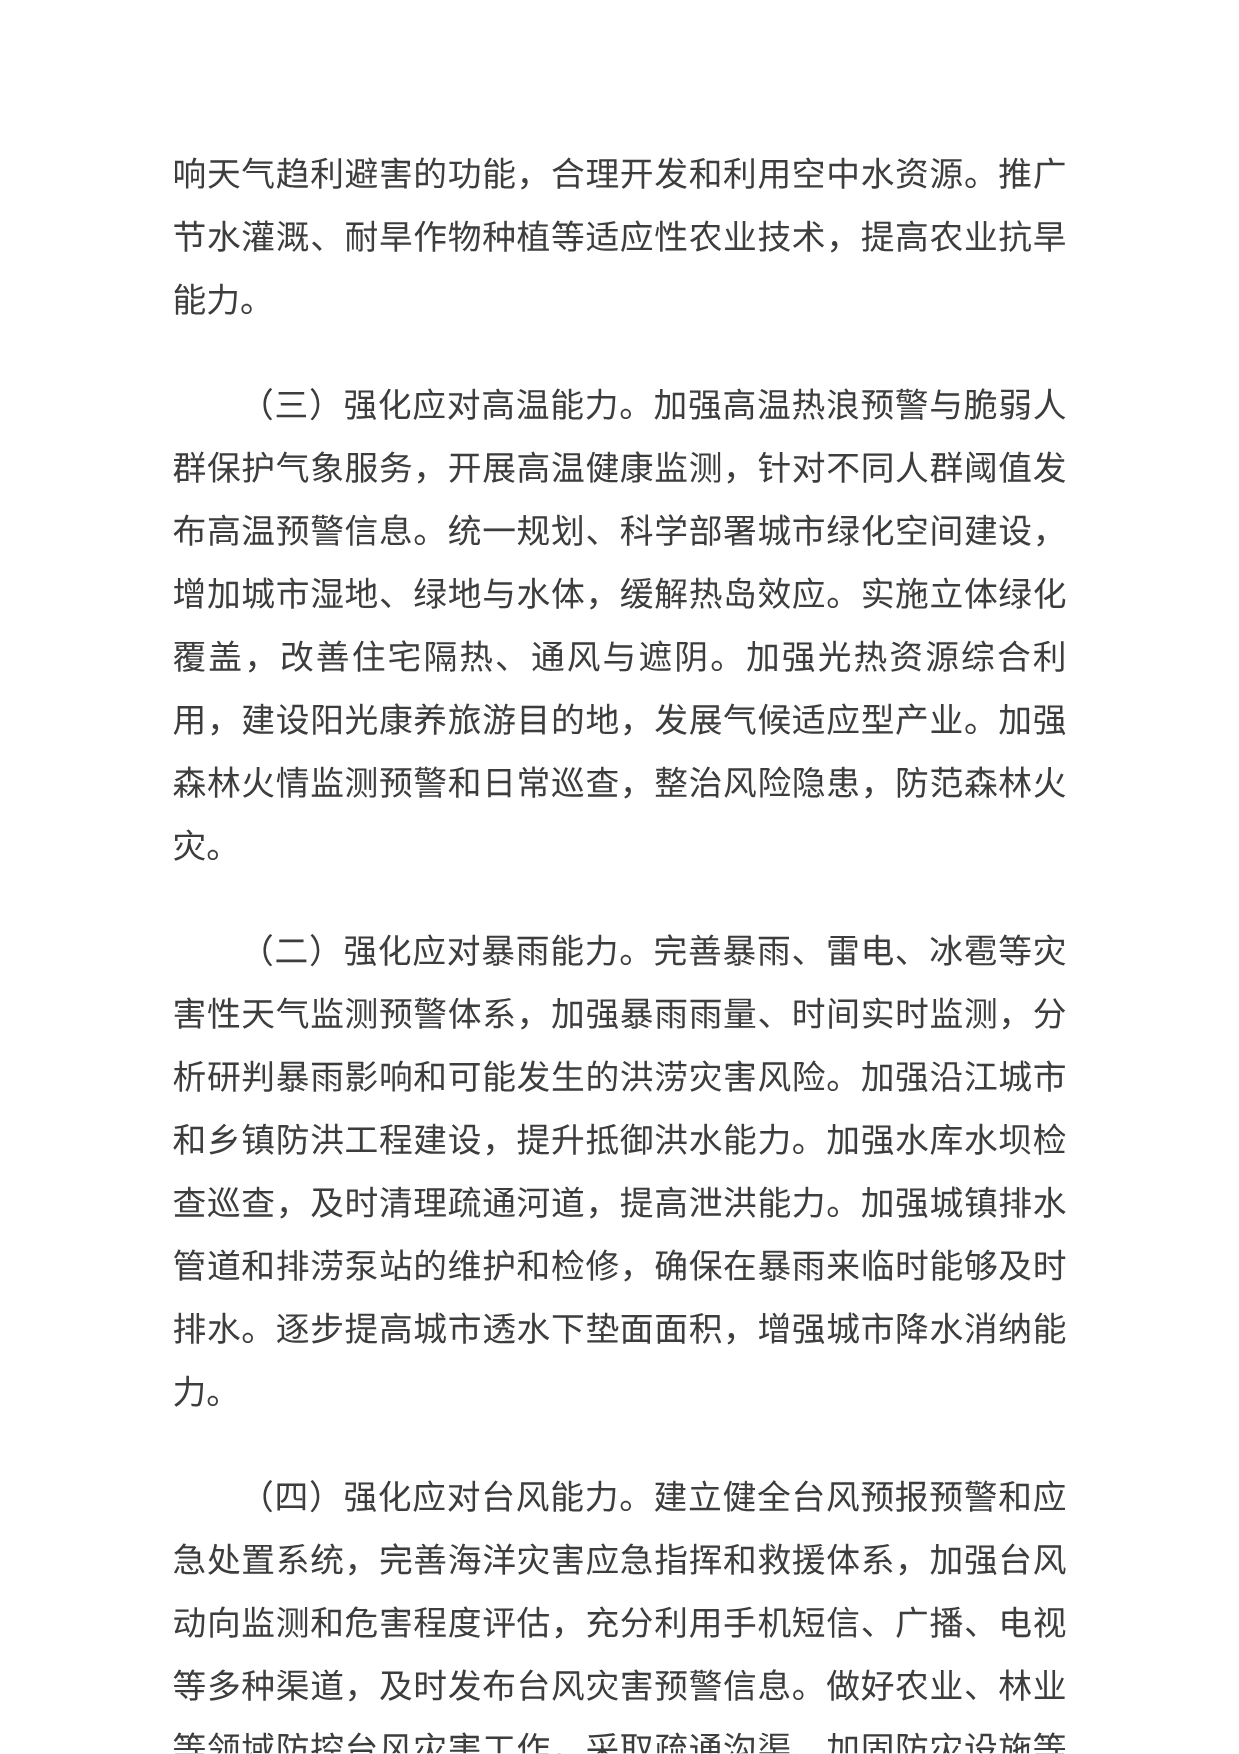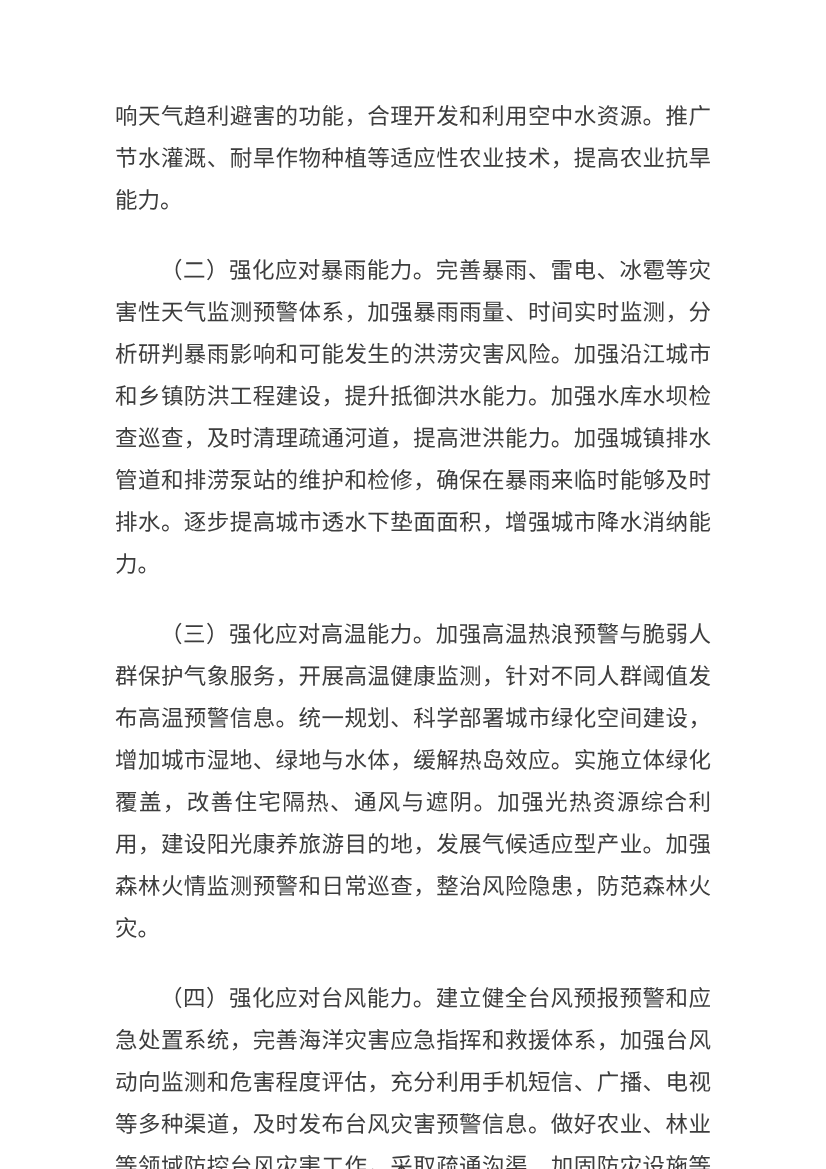--- a/index.html
+++ b/index.html
@@ -37,17 +37,17 @@
   .doc-body p:last-child {
     margin-bottom: 0;
   }
 </style>
 </head>
 <body>
 
 <div class="page">
   <div class="doc-body">
     <p>响天气趋利避害的功能，合理开发和利用空中水资源。推广节水灌溉、耐旱作物种植等适应性农业技术，提高农业抗旱能力。</p>
+    <p class="indent">（三）强化应对高温能力。加强高温热浪预警与脆弱人群保护气象服务，开展高温健康监测，针对不同人群阈值发布高温预警信息。统一规划、科学部署城市绿化空间建设，增加城市湿地、绿地与水体，缓解热岛效应。实施立体绿化覆盖，改善住宅隔热、通风与遮阴。加强光热资源综合利用，建设阳光康养旅游目的地，发展气候适应型产业。加强森林火情监测预警和日常巡查，整治风险隐患，防范森林火灾。</p>
     <p class="indent">（二）强化应对暴雨能力。完善暴雨、雷电、冰雹等灾害性天气监测预警体系，加强暴雨雨量、时间实时监测，分析研判暴雨影响和可能发生的洪涝灾害风险。加强沿江城市和乡镇防洪工程建设，提升抵御洪水能力。加强水库水坝检查巡查，及时清理疏通河道，提高泄洪能力。加强城镇排水管道和排涝泵站的维护和检修，确保在暴雨来临时能够及时排水。逐步提高城市透水下垫面面积，增强城市降水消纳能力。</p>
-    <p class="indent">（三）强化应对高温能力。加强高温热浪预警与脆弱人群保护气象服务，开展高温健康监测，针对不同人群阈值发布高温预警信息。统一规划、科学部署城市绿化空间建设，增加城市湿地、绿地与水体，缓解热岛效应。实施立体绿化覆盖，改善住宅隔热、通风与遮阴。加强光热资源综合利用，建设阳光康养旅游目的地，发展气候适应型产业。加强森林火情监测预警和日常巡查，整治风险隐患，防范森林火灾。</p>
     <p class="indent">（四）强化应对台风能力。建立健全台风预报预警和应急处置系统，完善海洋灾害应急指挥和救援体系，加强台风动向监测和危害程度评估，充分利用手机短信、广播、电视等多种渠道，及时发布台风灾害预警信息。做好农业、林业等领域防控台风灾害工作，采取疏通沟渠、加固防灾设施等措施，减轻</p>
   </div>
 </div>
 
 </body></html>

